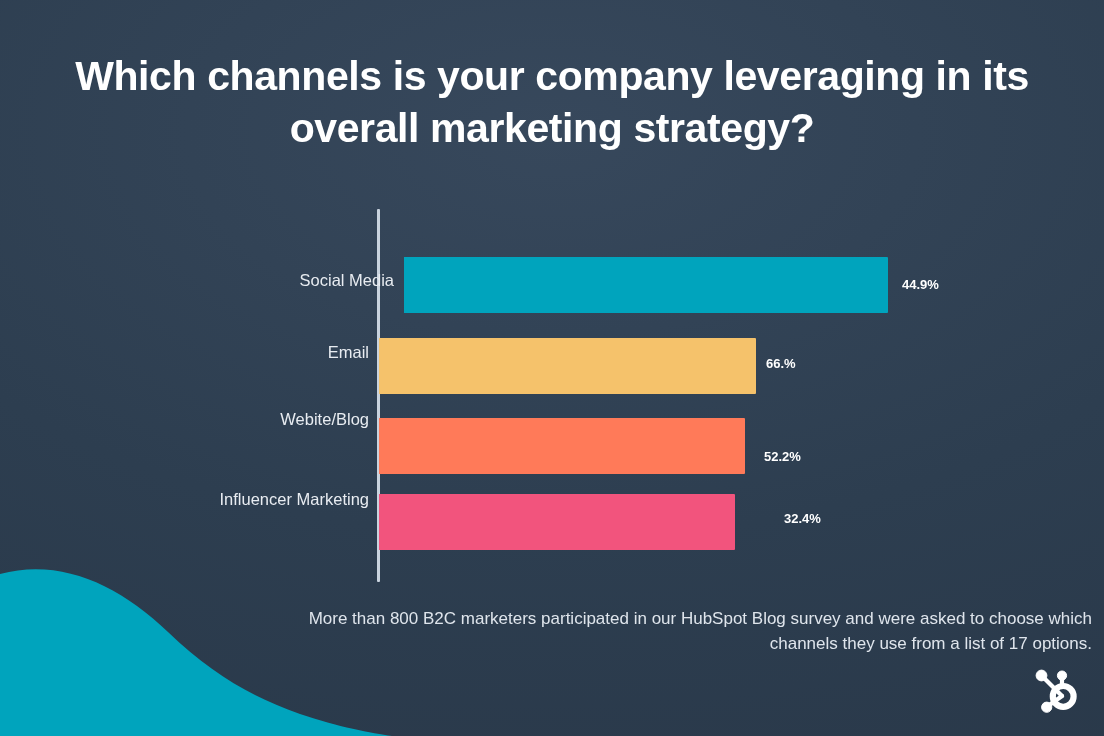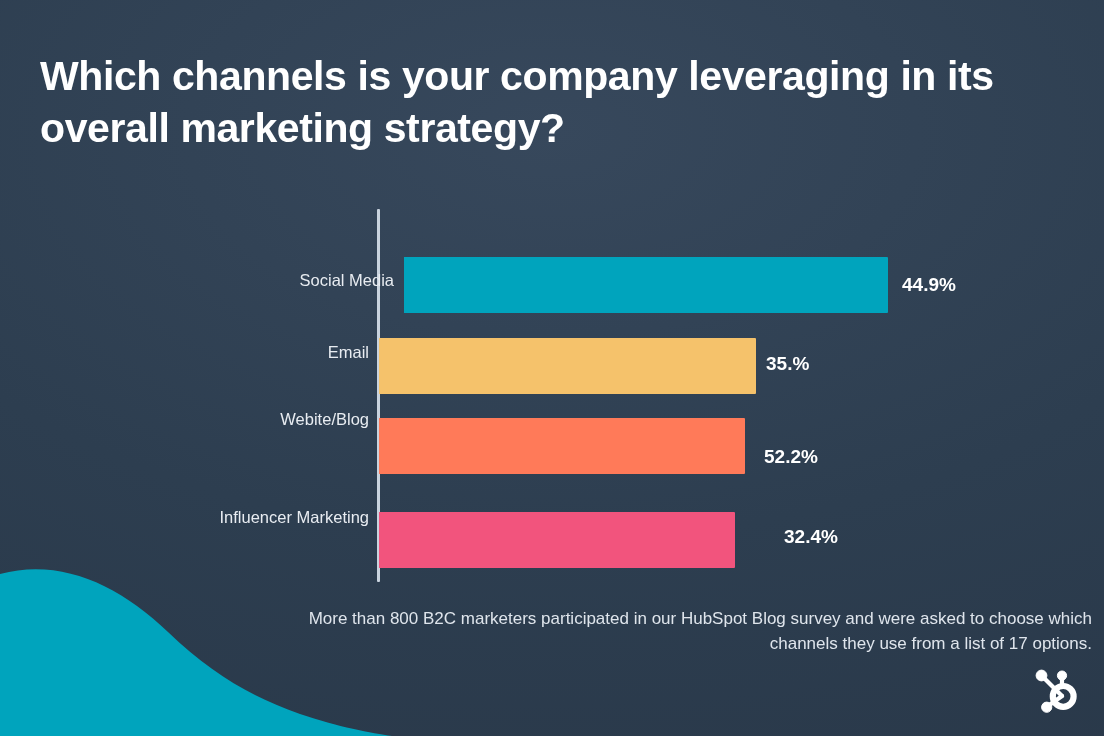--- a/index.html
+++ b/index.html
@@ -31,21 +31,21 @@
     height: 200px;
     pointer-events: none;
   }
 
   
   .title {
     position: absolute;
     left: 0;
     top: 50px;
     width: 1104px;
-    text-align: left;
+    text-align: center;
     color: #ffffff;
     font-size: 41px;
     font-weight: bold;
     line-height: 52px;
     letter-spacing: -0.4px;
     padding: 0 40px;
     box-sizing: border-box;
   }
 
   
@@ -88,21 +88,21 @@
   .bar {
     position: absolute;
     left: 379px;
     height: 56px;
     border-radius: 0 1px 1px 0;
   }
 
   .val-label {
     position: absolute;
     color: #ffffff;
-    font-size: 19px;
+    font-size: 13px;
     font-weight: bold;
     line-height: 22px;
     white-space: nowrap;
   }
 
   
   .caption {
     position: absolute;
     left: 302px;
     top: 606px;
@@ -150,30 +150,30 @@
 
     <div class="bar-row" style="top: 257px; margin-left: 25px;">
       <div class="cat-label" style="top: 13px; color: rgb(232, 236, 241);">Social Media</div>
       <div class="bar" style="width: 484px; background: rgb(0, 164, 189);"></div>
       <div class="val-label" style="left: 877px; top: 17px; color: rgb(255, 255, 255);">44.9%</div>
     </div>
 
     <div class="bar-row" style="top: 338px;">
       <div class="cat-label" style="top: 4px; color: rgb(232, 236, 241);">Email</div>
       <div class="bar" style="width: 377px; background: rgb(245, 194, 107);"></div>
-      <div class="val-label" style="left: 766px; top: 15px; color: rgb(255, 255, 255);">35.%</div>
+      <div class="val-label" style="left: 766px; top: 15px; color: rgb(255, 255, 255);">66.%</div>
     </div>
 
     <div class="bar-row" style="top: 418px;">
       <div class="cat-label" style="top: -9px; color: rgb(232, 236, 241);">Webite/Blog</div>
       <div class="bar" style="width: 366px; background: rgb(255, 122, 89);"></div>
       <div class="val-label" style="left: 764px; top: 28px; color: rgb(255, 255, 255);">52.2%</div>
     </div>
 
-    <div class="bar-row" style="top: 512px;">
+    <div class="bar-row" style="top: 494px;">
       <div class="cat-label" style="top: -5px; color: rgb(232, 236, 241);">Influencer Marketing</div>
       <div class="bar" style="width: 356px; background: rgb(242, 84, 125);"></div>
       <div class="val-label" style="left: 764px; top: 14px; color: rgb(255, 255, 255); margin-left: 20px;">32.4%</div>
     </div>
 
   </div>
 
   <div class="caption">More than 800 B2C marketers participated in our HubSpot Blog survey and were asked to choose which channels they use from a list of 17 options.</div>
 
 

